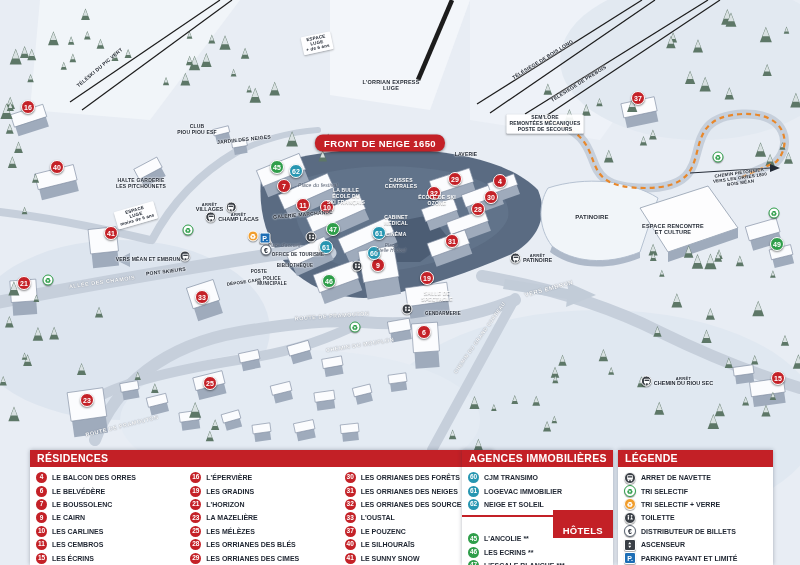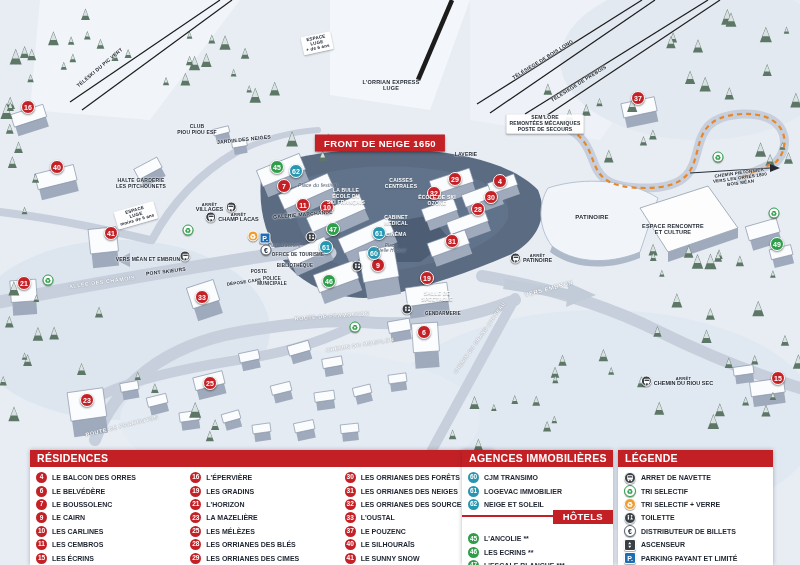--- a/index.html
+++ b/index.html
@@ -6,21 +6,21 @@
   #stage{position:relative;width:800px;height:565px;overflow:hidden;font-family:"Liberation Sans",sans-serif;background:#e8edf4;}
   #map-svg{position:absolute;left:0;top:0;}
   #map-layer{position:absolute;left:0;top:0;width:800px;height:565px;}
   
   .lb{position:absolute;transform:translate(-50%,-50%);white-space:pre-line;text-align:center;line-height:1.15;font-weight:bold;letter-spacing:.2px;pointer-events:none;font-size:5.5px;}
   .dk{color:#232a35;text-shadow:0 0 2px rgba(255,255,255,.95),0 0 2px rgba(255,255,255,.95);}
   .wh{color:#fff;text-shadow:0 1px 1px rgba(0,0,0,.35);}
   .it{color:#4a5568;font-style:italic;font-weight:normal;text-shadow:0 0 2px rgba(255,255,255,.8);}
   .road{color:#fff;text-shadow:0 0 1px rgba(80,92,110,.9);letter-spacing:.5px;}
   .sign{background:rgba(255,255,255,.93);color:#232a35;padding:1px 3px;border-radius:1px;box-shadow:0 1px 2px rgba(0,0,0,.3);}
-  #front-badge{position:absolute;left:380px;top:143px;transform:translate(-50%,-50%);background:#c42127;color:#fff;font-size:9.5px;font-weight:bold;padding:3px 9px;border-radius:0;box-shadow:0 1px 3px rgba(0,0,0,.45);letter-spacing:.4px;white-space:nowrap;}
+  #front-badge{position:absolute;left:380px;top:143px;transform:translate(-50%,-50%);background:#c42127;color:#fff;font-size:9.5px;font-weight:bold;padding:3px 9px;border-radius:8px;box-shadow:0 1px 3px rgba(0,0,0,.45);letter-spacing:.4px;white-space:nowrap;}
   
   .mk{position:absolute;width:14px;height:14px;border-radius:50%;transform:translate(-50%,-50%);color:#fff;font-size:7px;font-weight:bold;display:flex;align-items:center;justify-content:center;border:1.5px solid #fff;box-shadow:0 1px 2px rgba(0,0,0,.45);box-sizing:border-box;}
   .mk-r{background:#c42127}.mk-g{background:#2f9e4a}.mk-b{background:#2796b1}
   
   .mi{position:absolute;width:11px;height:11px;border-radius:50%;transform:translate(-50%,-50%);display:flex;align-items:center;justify-content:center;font-size:7px;font-weight:bold;box-shadow:0 1px 1px rgba(0,0,0,.35);box-sizing:border-box;border:1px solid #fff;line-height:1;}
   .mi-bus{background:#3a3f46}
   .mi-recycle{background:#fff;color:#2f9e4a;border:1px solid #2f9e4a}
   .mi-recycle-o{background:#f09d2c;color:#fff}
   .mi-toilet{background:#3a3f46}
   .mi-euro{background:#fff;color:#232a35;border:1px solid #5a6472}
@@ -40,21 +40,21 @@
   #p-ag{left:462px;width:151px}
   #p-lg{left:618px;width:155px}
   .phead{height:17px;background:#c32026;color:#fff;font-size:10.5px;font-weight:bold;line-height:17px;padding-left:7px;letter-spacing:.3px;}
   .cols{display:flex;}
   .col{flex:1;padding:4px 0 0 6px;}
   .lrow{display:flex;align-items:center;height:13.4px;}
   .lnum{width:11px;height:11px;border-radius:50%;color:#fff;font-size:6.5px;font-weight:bold;display:flex;align-items:center;justify-content:center;flex:none;margin-right:5px;line-height:1;}
   .ltxt{font-size:7px;font-weight:bold;color:#1d2430;white-space:nowrap;}
   #ag-list,#ho-list,#lg-list{padding:4px 0 0 6px;}
   .hr{border-top:2px solid #c32026;margin:4px 0 3px;position:relative;height:8px;}
-  .hotels-badge{position:absolute;right:0;top:-7px;background:#c32026;color:#fff;font-size:9.5px;font-weight:bold;padding:1px 10px 2px;letter-spacing:.3px;}
+  .hotels-badge{position:absolute;right:0;top:-7px;background:#c32026;color:#fff;font-size:9.5px;font-weight:bold;padding:15px 10px 2px;letter-spacing:.3px;}
 </style>
 </head>
 <body>
 
 <div id="stage">
 
   <svg id="map-svg" width="800" height="565" viewBox="0 0 800 565">
     <rect width="800" height="565" fill="#e8edf4"></rect>
     <polygon points="330,0 470,0 430,110 330,95" fill="#f3f6fa"></polygon>
     <polygon points="40,0 240,0 150,120 30,110" fill="#f1f5f9"></polygon>

